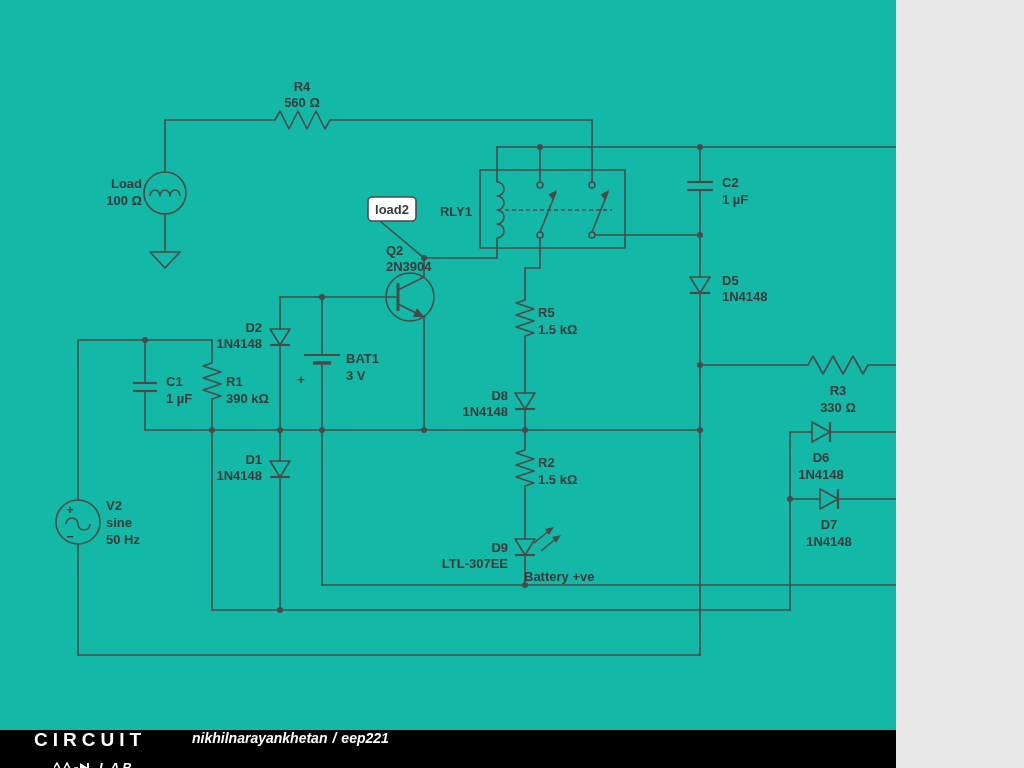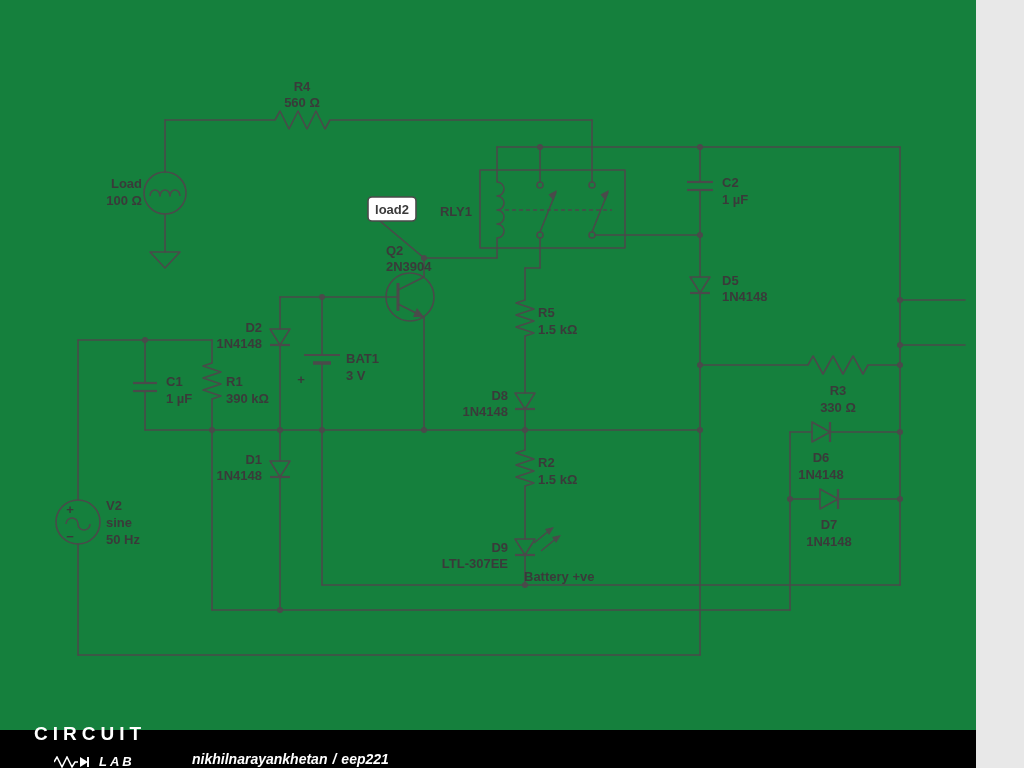--- a/index.html
+++ b/index.html
@@ -1,31 +1,31 @@
 <!DOCTYPE html>
 <html><head>
 <meta charset="utf-8">
 <style>
   html,body{margin:0;padding:0;background:#e8e8e8;}
-  .page{position:relative;width:976px;height:768px;background:#15803d;overflow:hidden;
+  .page{position:relative;width:896px;height:768px;background:#14b8a6;overflow:hidden;
         font-family:"Liberation Sans",sans-serif;}
   svg text{font-family:"Liberation Sans",sans-serif;}
   .lbl{font-size:13px;font-weight:bold;fill:#3a3a3a;}
   .mid{text-anchor:middle;}
   .end{text-anchor:end;}
   .wire{stroke:#4a4a4a;stroke-width:1.6;fill:none;stroke-linecap:round;stroke-linejoin:round;}
   .sym{stroke:#4a4a4a;stroke-width:1.6;fill:none;stroke-linejoin:round;}
   .symf{fill:#4a4a4a;stroke:none;}
   .plate{stroke:#4a4a4a;stroke-width:2.2;fill:none;}
   .plate-thick{stroke:#4a4a4a;stroke-width:3.5;fill:none;}
   .dot{fill:#4a4a4a;}
   .dash{stroke:#4a4a4a;stroke-width:1.3;stroke-dasharray:4 3;fill:none;}
   .flagbox{fill:#ffffff;stroke:#4a4a4a;stroke-width:1.6;}
   .footer{position:absolute;left:0;bottom:0;width:100%;height:38px;background:#000000;
-          color:#ffffff;display:flex;align-items:flex-end;box-sizing:border-box;
+          color:#ffffff;display:flex;align-items:flex-start;box-sizing:border-box;
           padding-left:34px;gap:46px;}
   .logo{display:flex;flex-direction:column;justify-content:center;line-height:1;}
   .logo-line1{font-size:19px;font-weight:bold;letter-spacing:5px;}
   .logo-line2{display:flex;align-items:center;gap:5px;font-size:13px;font-weight:bold;
               letter-spacing:3px;margin-top:12px;margin-left:20px;font-style:italic;}
   .meta{display:flex;flex-direction:column;justify-content:center;line-height:1.25;}
   .byline{font-style:italic;font-weight:bold;font-size:14px;}
   .byline span{margin-right:5px;}
   .url{font-size:13px;font-weight:bold;}
 </style>

